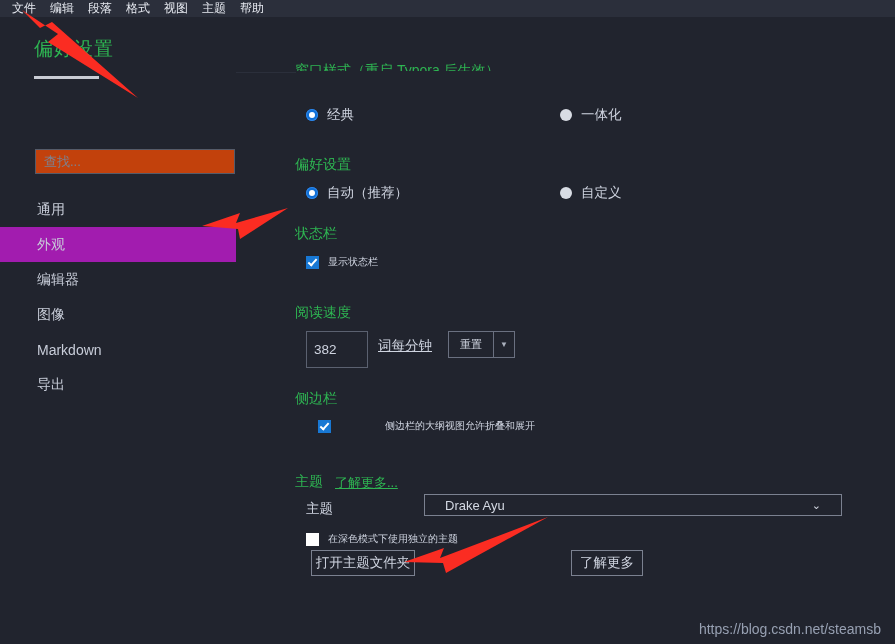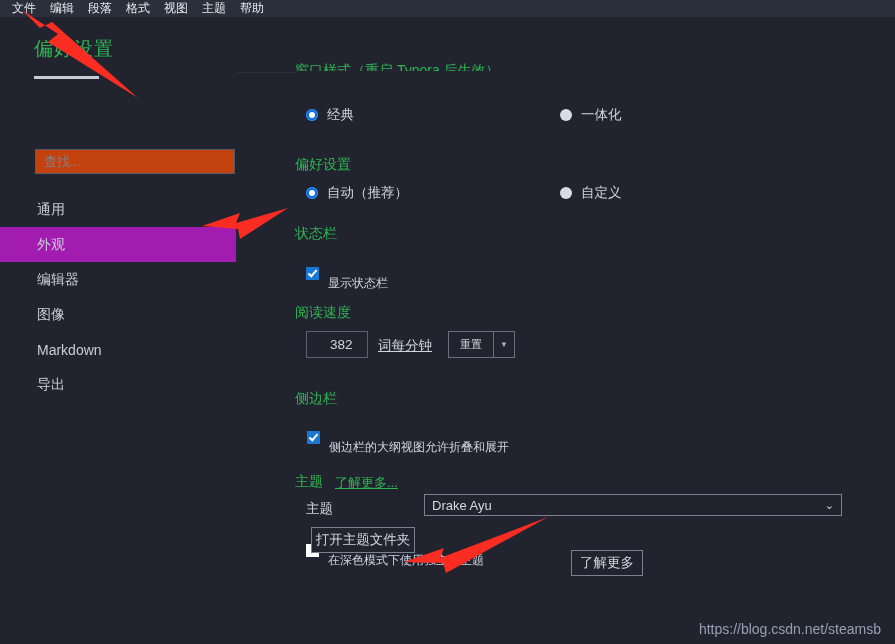--- a/index.html
+++ b/index.html
@@ -220,31 +220,30 @@
   .checkbox.on { background: #1878d4; }
   .checkbox.on::after {
     content: "";
     position: absolute;
     left: 4px; top: 1px;
     width: 3px; height: 7px;
     border: solid #ffffff;
     border-width: 0 2px 2px 0;
     transform: rotate(42deg);
   }
-  .check-label { font-size: 12px; color: #cfd4e0; margin-top: 20px; }
+  .check-label { font-size: 10px; color: #cfd4e0; }
 
   
   .num-input {
     position: absolute;
     width: 62px;
-    height: 27px;
+    height: 37px;
     border: 1px solid #5b6170;
     background: #21242e;
     box-sizing: border-box;
-    padding-left: 16px;
   }
   .num-input input {
     width: 100%; height: 100%;
     background: transparent;
     border: 0; outline: none;
     color: #cfd4e0;
     font-family: "Liberation Sans", "DejaVu Sans", sans-serif;
     font-size: 13.5px;
     padding: 0 7px;
     box-sizing: border-box;
@@ -290,21 +289,21 @@
     white-space: nowrap;
   }
   .select-box {
     position: absolute;
     height: 22px;
     border: 1px solid #7b8190;
     background: #21242e;
     box-sizing: border-box;
     display: flex;
     align-items: center;
-    padding: 0 7px;
+    padding: 0 20px;
     justify-content: space-between;
   }
   .select-value { font-size: 13px; color: #d3d8e2; white-space: nowrap; }
   .select-chevron { color: #d3d8e2; font-size: 11px; line-height: 1; }
 
   
   .btn {
     position: absolute;
     height: 26px;
     border: 1px solid #7b8190;
@@ -419,40 +418,40 @@
     <div class="num-input" style="top:314px; left:30px;">
       <input type="text" value="382" style="">
     </div>
     <div class="unit-label" style="top:320px; left:102px;text-decoration:underline;">词每分钟</div>
     <div class="split-btn" style="top:314px; left:172px;">
       <div class="split-main">重置</div>
       <div class="split-arrow">▼</div>
     </div>
 
     <div class="section-head" style="top:373px; left:19px;">侧边栏</div>
-    <div class="check-row" style="top:402px; left:31px;">
+    <div class="check-row" style="top:402px; left:42px;gap:45px;">
       <span class="checkbox on"></span>
       <span class="check-label">侧边栏的大纲视图允许折叠和展开</span>
     </div>
 
     <div class="section-head" style="top:456px; left:19px;">主题</div>
     <div class="learn-link" style="top:457px; left:59px;">了解更多...</div>
 
     <div class="field-label" style="top:483px; left:30px;">主题</div>
     <div class="select-box" style="top:477px; left:148px; width:418px;">
       <span class="select-value">Drake Ayu</span>
       <span class="select-chevron">⌄</span>
     </div>
 
     <div class="check-row" style="top:515px; left:30px;">
       <span class="checkbox"></span>
       <span class="check-label">在深色模式下使用独立的主题</span>
     </div>
 
-    <div class="btn" style="top:510px; left:35px; width:104px;">打开主题文件夹</div>
+    <div class="btn" style="top:533px; left:35px; width:104px;">打开主题文件夹</div>
     <div class="btn" style="top:533px; left:295px; width:72px;">了解更多</div>
 
     <div class="watermark">https://blog.csdn.net/steamsb</div>
   </div>
 </div>
 
 <svg class="arrows" viewBox="0 0 895 644" xmlns="http://www.w3.org/2000/svg">
 
   <g>
     <path d="M 22 10 L 58 34 L 48 42 L 138 98 L 52 22 L 40 28 Z" fill="#fb2c22"></path>

